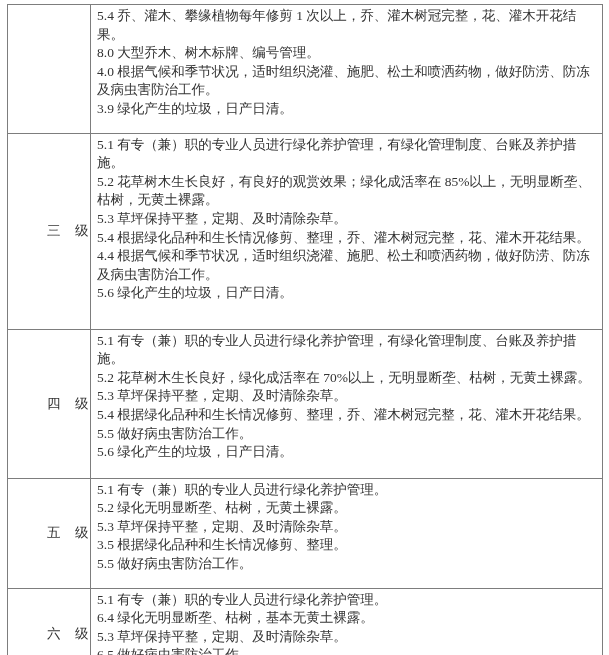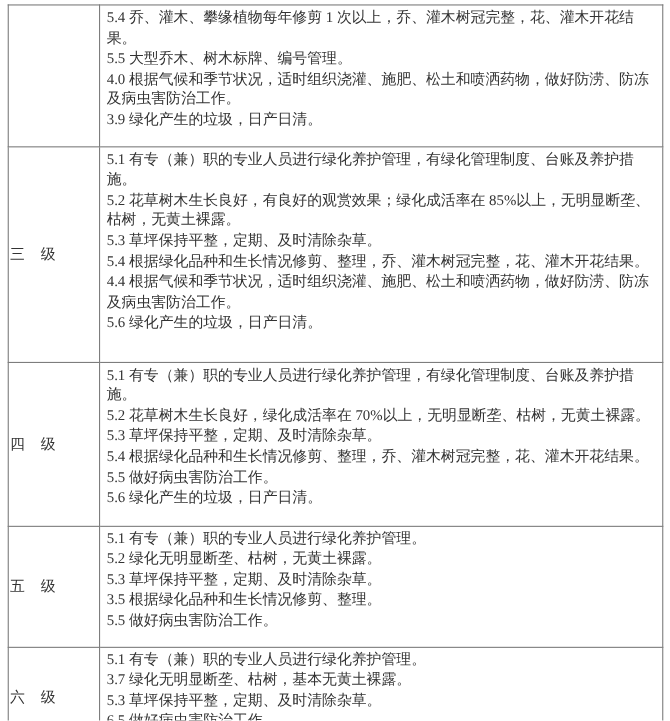--- a/index.html
+++ b/index.html
@@ -24,21 +24,21 @@
   }
   .col-level  { width: 83px; }
   .col-items  { width: 512px; }
   .std-table td {
     border: 1px solid var(--border-color, #7d7d7d);
     color: var(--text-color, #333333);
     font-size: 13.5px;
     box-sizing: border-box;
   }
   .level-cell {
-    text-align: left;
+    text-align: right;
     vertical-align: middle;
     letter-spacing: 0.5px;
     white-space: nowrap;
   }
   .items-cell {
     vertical-align: top;
     padding: 2px 5px 14px 6px;
     line-height: 18.6px;
   }
   .item {
@@ -59,21 +59,21 @@
   <table class="std-table">
     <colgroup>
       <col class="col-level">
       <col class="col-items">
     </colgroup>
     <tbody id="table-body">
   <tr>
     <td class="level-cell"></td>
     <td class="items-cell">
             <div class="item">5.4 乔、灌木、攀缘植物每年修剪 1 次以上，乔、灌木树冠完整，花、灌木开花结果。</div>
-            <div class="item">5.5 大型乔木、树木标牌、编号管理。</div>
+            <div class="item">8.0 大型乔木、树木标牌、编号管理。</div>
             <div class="item">4.0 根据气候和季节状况，适时组织浇灌、施肥、松土和喷洒药物，做好防涝、防冻及病虫害防治工作。</div>
             <div class="item">3.9 绿化产生的垃圾，日产日清。</div>
           </td>
   </tr>
 
   <tr>
     <td class="level-cell">三　级</td>
     <td class="items-cell">
             <div class="item">5.1 有专（兼）职的专业人员进行绿化养护管理，有绿化管理制度、台账及养护措施。</div>
             <div class="item">5.2 花草树木生长良好，有良好的观赏效果；绿化成活率在 85%以上，无明显断垄、枯树，无黄土裸露。</div>
@@ -104,20 +104,20 @@
             <div class="item">5.3 草坪保持平整，定期、及时清除杂草。</div>
             <div class="item">3.5 根据绿化品种和生长情况修剪、整理。</div>
             <div class="item">5.5 做好病虫害防治工作。</div>
           </td>
   </tr>
 
   <tr>
     <td class="level-cell">六　级</td>
     <td class="items-cell">
             <div class="item">5.1 有专（兼）职的专业人员进行绿化养护管理。</div>
-            <div class="item">3.7 绿化无明显断垄、枯树，基本无黄土裸露。</div>
+            <div class="item">6.4 绿化无明显断垄、枯树，基本无黄土裸露。</div>
             <div class="item">5.3 草坪保持平整，定期、及时清除杂草。</div>
             <div class="item">6.5 做好病虫害防治工作。</div>
           </td>
   </tr>
 </tbody>
   </table>
 </div>
 
 </body></html>

